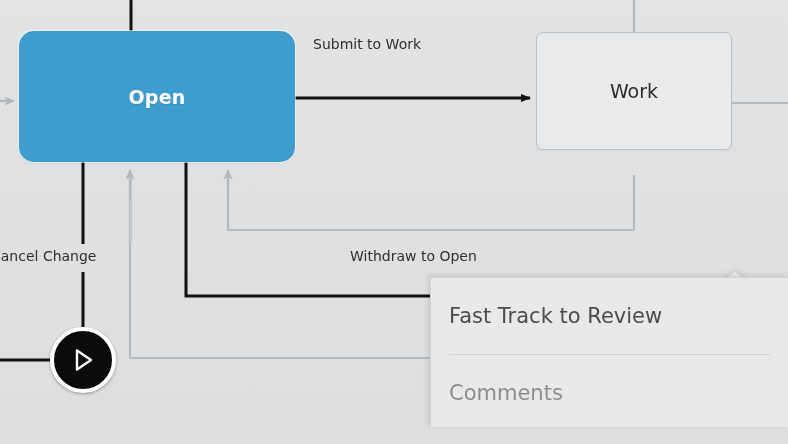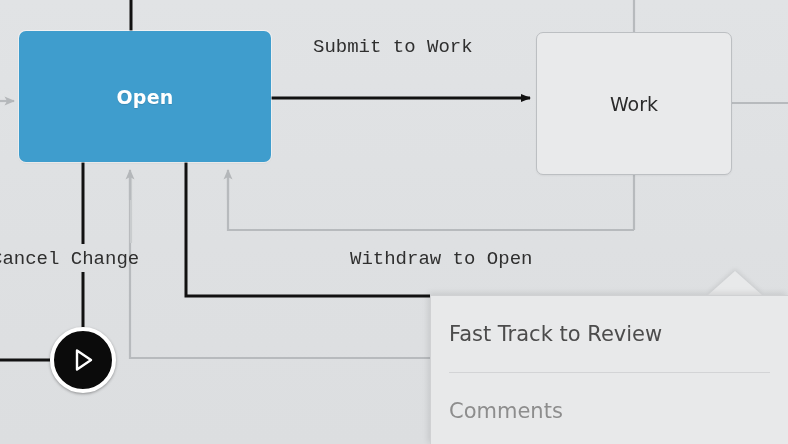--- a/index.html
+++ b/index.html
@@ -28,50 +28,50 @@
     position: absolute;
     box-sizing: border-box;
     display: flex;
     align-items: center;
     justify-content: center;
     border-radius: 7px;
   }
   .node-open {
     left: 19px;
     top: 31px;
-    width: 252px;
+    width: 276px;
     height: 131px;
     background: #3f9dcd;
     color: #ffffff;
     font-size: 19px;
     font-weight: bold;
     letter-spacing: 0.2px;
     box-shadow: 0 0 0 1px rgba(255,255,255,0.55),
                 0 1px 2px rgba(0,0,0,0.10);
     text-shadow: 0 1px 1px rgba(0,0,0,0.12);
+    border-radius: 15px;
   }
   .node-work {
     left: 536px;
     top: 32px;
     width: 196px;
-    height: 143px;
+    height: 118px;
     background: #e9eaeb;
     border: 1px solid #bcbfc2;
     color: #2b2b2b;
     font-size: 19px;
     box-shadow: 0 1px 2px rgba(0,0,0,0.05);
   }
 
   
   .edge-label {
     position: absolute;
     color: #2f2f2f;
-    font-size: 19px;
+    font-size: 14px;
     white-space: nowrap;
-    font-family: Liberation Mono, monospace;
   }
   .label-submit   { left: 313px; top: 36px; }
   .label-withdraw { left: 350px; top: 248px; }
   .label-cancel   { left: -9px;  top: 248px; }
 
   
   .play-badge {
     position: absolute;
     left: 50px;
     top: 327px;
@@ -84,21 +84,21 @@
     display: flex;
     align-items: center;
     justify-content: center;
     box-shadow: 0 1px 3px rgba(0,0,0,0.35);
   }
 
   
   .context-menu {
     position: absolute;
     left: 430px;
-    top: 295px;
+    top: 277px;
     width: 358px;
     height: 150px;
     background: #e8e9ea;
     border-top: 1px solid #d0d1d3;
     border-left: 1px solid #d0d1d3;
     box-shadow: -2px -2px 6px rgba(0,0,0,0.10);
     box-sizing: border-box;
   }
   .menu-pointer {
     position: absolute;

